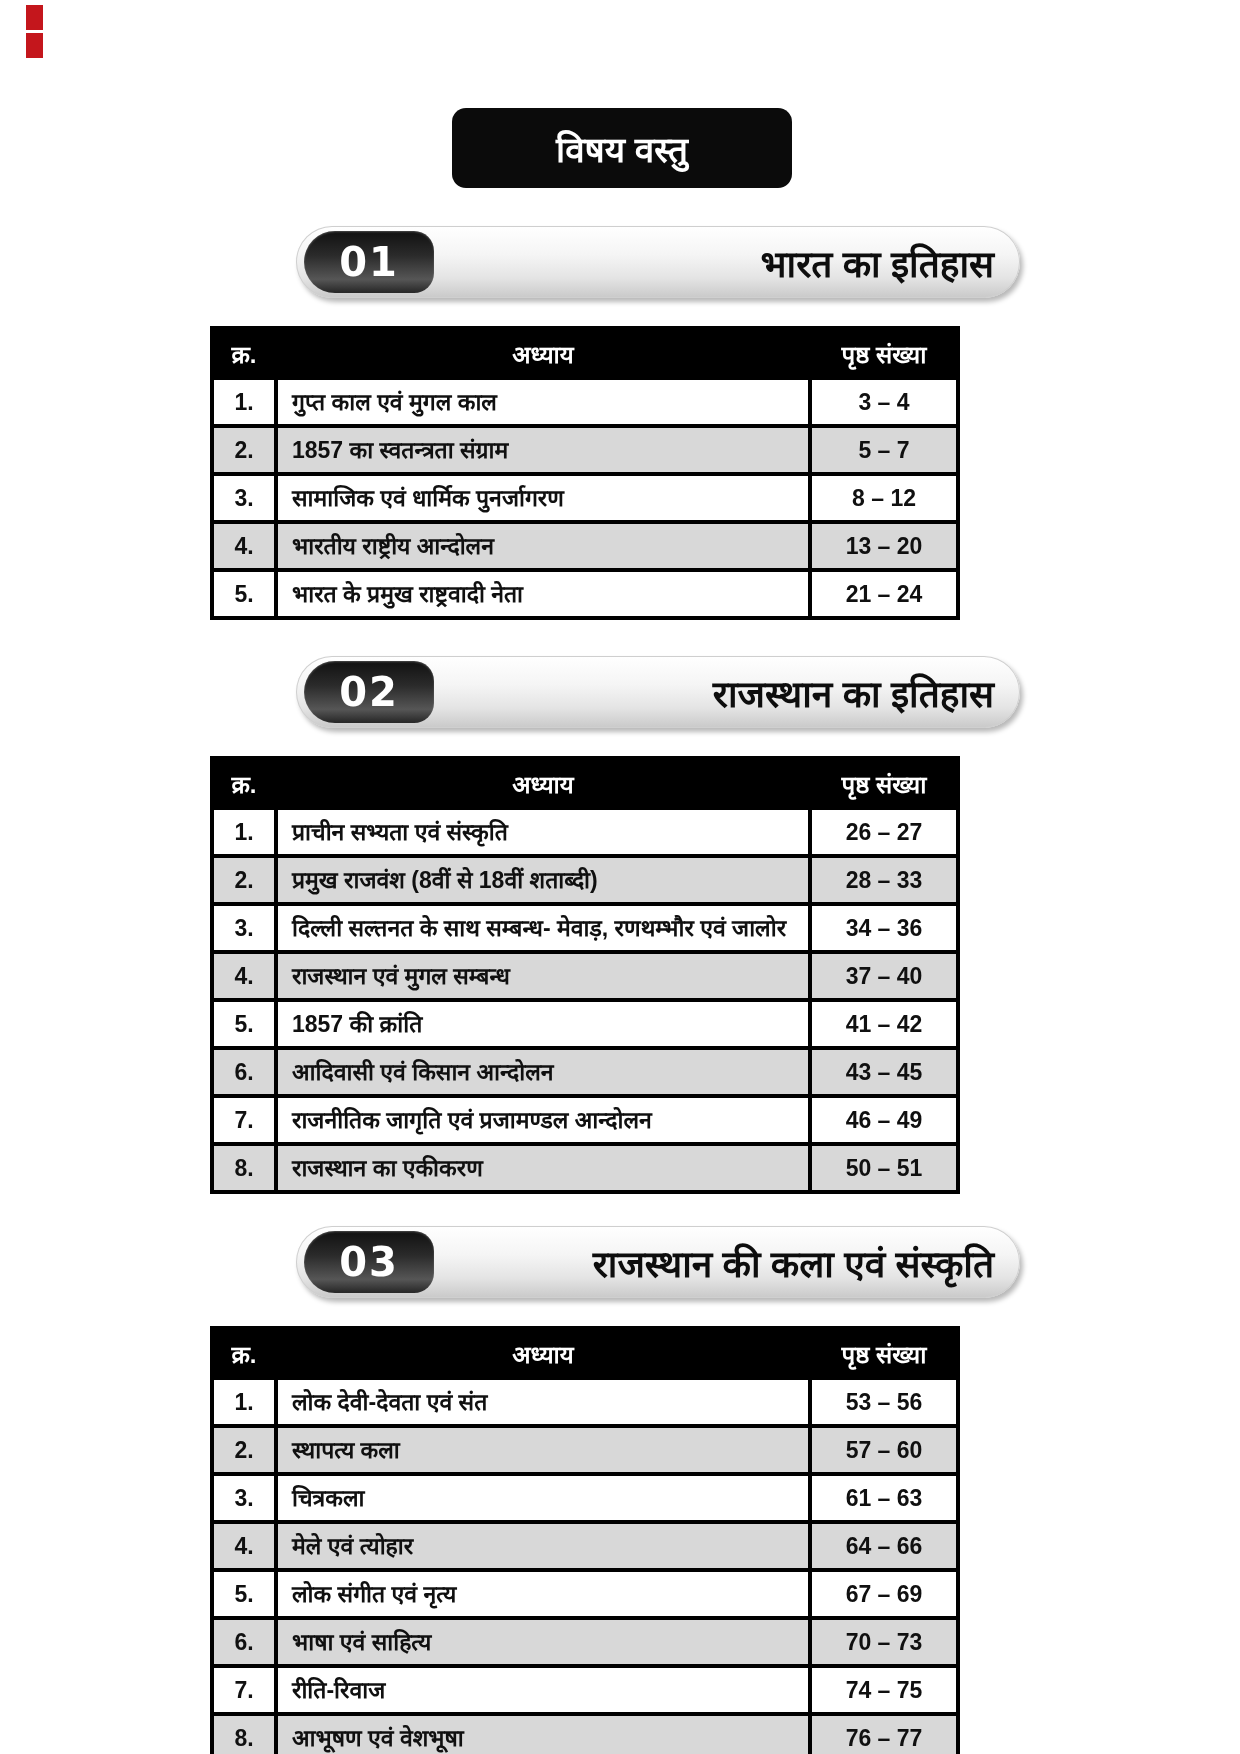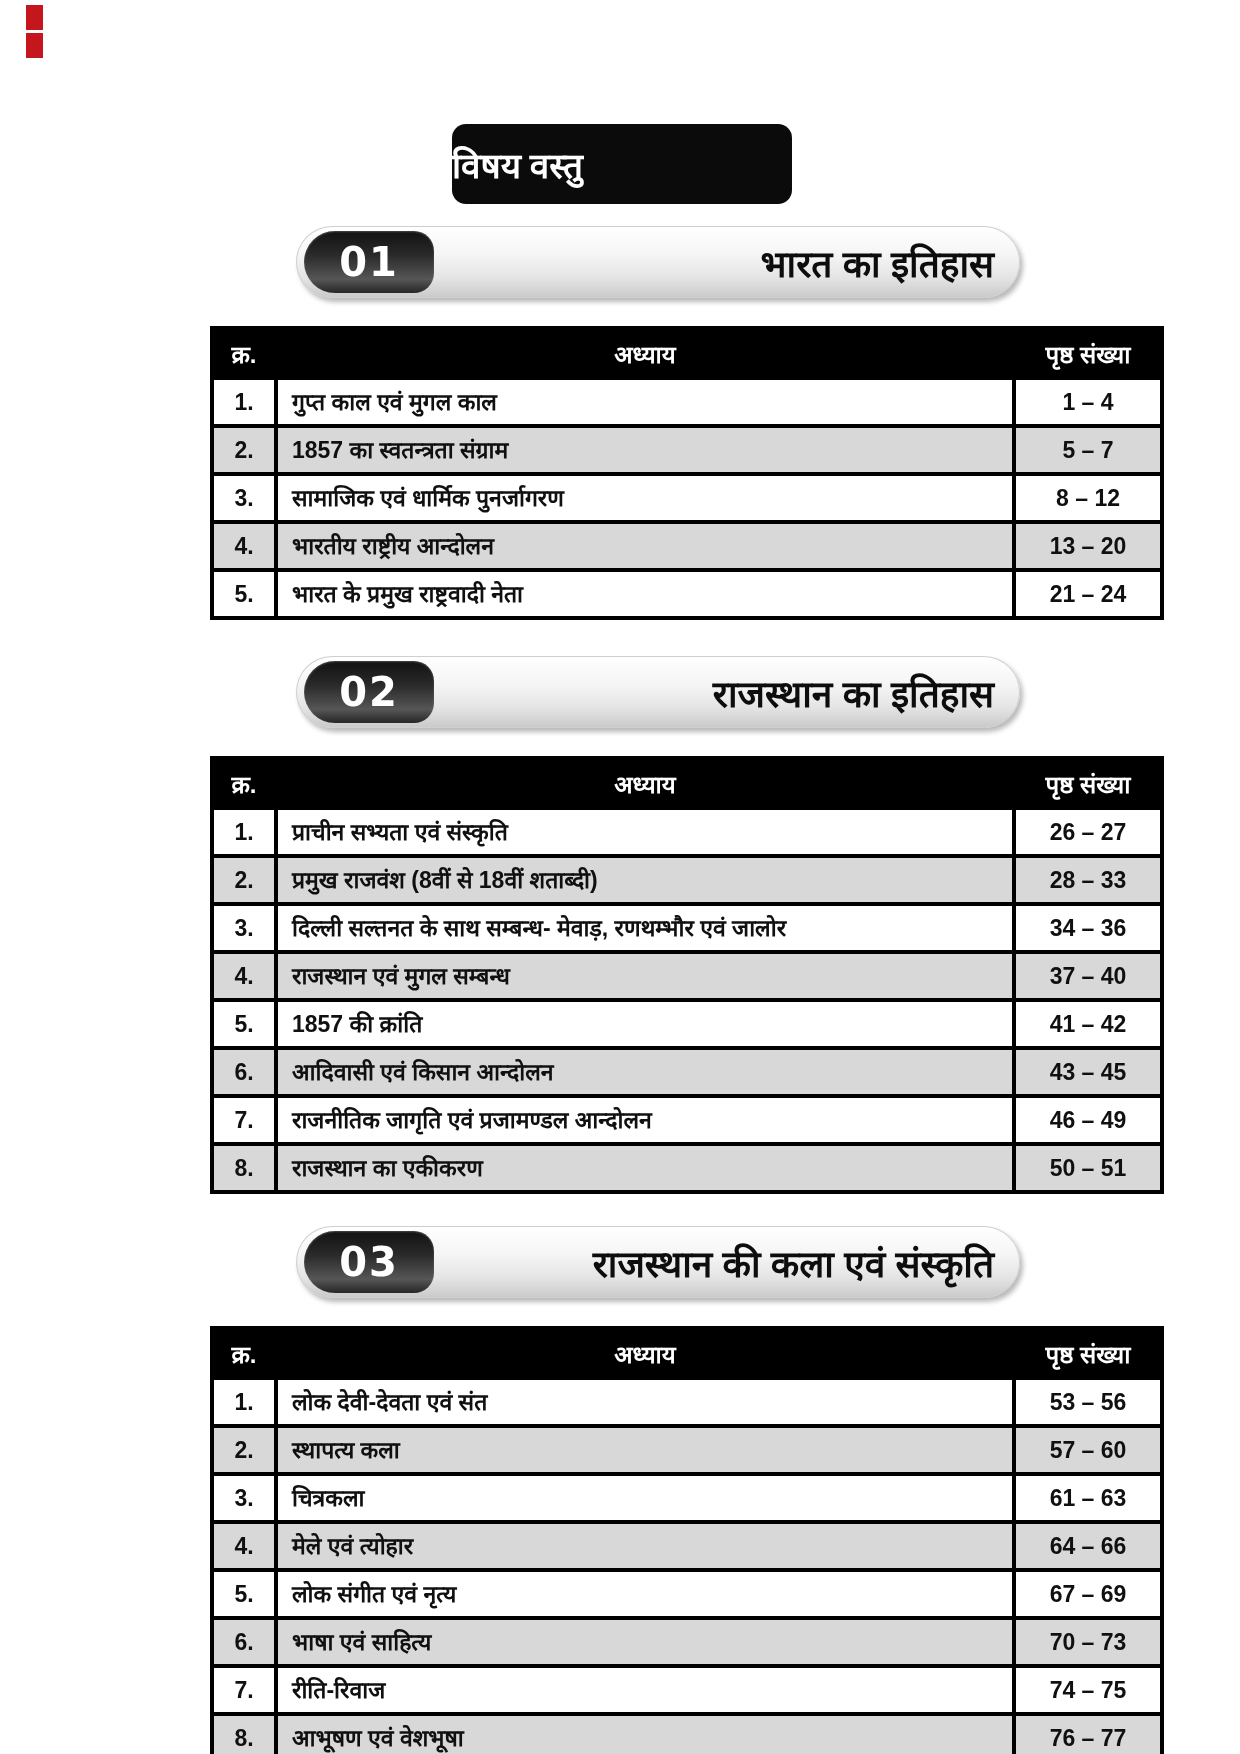--- a/index.html
+++ b/index.html
@@ -10,23 +10,23 @@
     font-family:"Liberation Sans","DejaVu Sans",sans-serif;
     overflow:hidden;
   }
   
   .corner-mark{position:absolute;left:26px;width:17px;height:25px;}
   .corner-mark.m1{top:5px;}
   .corner-mark.m2{top:33px;}
 
   
   .title-box{
-    position:absolute;left:452px;top:124px;width:340px;height:80px;
+    position:absolute;left:452px;top:108px;width:340px;height:80px;
     background:#0b0b0b;border-radius:14px;
-    display:flex;align-items:center;justify-content:flex-start;font-family:Liberation Serif, serif;
+    display:flex;align-items:center;justify-content:center;
   }
   .title-box span{color:#ffffff;font-size:35px;font-weight:bold;}
 
   #sections{position:absolute;top:0;left:0;width:100%;}
   .section:nth-of-type(1){margin-top:226px;}
   .section:nth-of-type(2){margin-top:36px;}
   .section:nth-of-type(3){margin-top:32px;}
 
   
   .banner{
@@ -46,21 +46,21 @@
   }
   .badge-num{
     color:#ffffff;font-size:40px;font-weight:bold;letter-spacing:2px;
     font-family:"DejaVu Sans","Liberation Sans",sans-serif;
   }
   .banner-title-wrap{flex:1;display:flex;align-items:center;justify-content:flex-end;padding-right:26px;}
   .banner-title{font-size:37px;font-weight:800;color:#0d0d0d;white-space:nowrap;}
 
   
   .toc-table{
-    margin-left:210px;margin-top:28px;width:954px;
+    margin-left:210px;margin-top:28px;width:750px;
     border-collapse:collapse;table-layout:fixed;
   }
   .toc-table col.c-no{width:64px;}
   .toc-table col.c-pg{width:148px;}
   .toc-table th,.toc-table td{border:4px solid #000000;}
   .toc-table thead th{
     background:#000000;color:#ffffff;
     font-size:24px;font-weight:bold;height:42px;
     padding:2px 8px;text-align:center;
   }
@@ -105,21 +105,21 @@
         <tr>
           <th class="col-no">क्र.</th>
           <th class="col-ch">अध्याय</th>
           <th class="col-pg">पृष्ठ संख्या</th>
         </tr>
       </thead>
       <tbody>
   <tr>
     <td class="col-no">1.</td>
     <td class="col-ch">गुप्त काल एवं मुगल काल</td>
-    <td class="col-pg">1 – 4</td>
+    <td class="col-pg">3 – 4</td>
   </tr>
 
   <tr>
     <td class="col-no">2.</td>
     <td class="col-ch">1857 का स्वतन्त्रता संग्राम</td>
     <td class="col-pg">5 – 7</td>
   </tr>
 
   <tr>
     <td class="col-no">3.</td>

